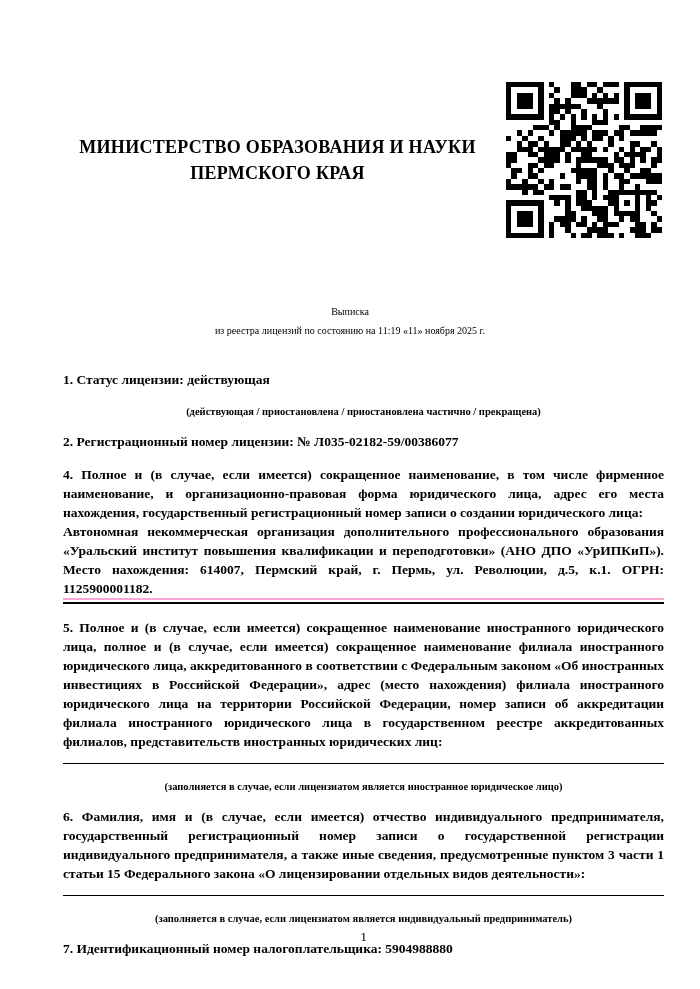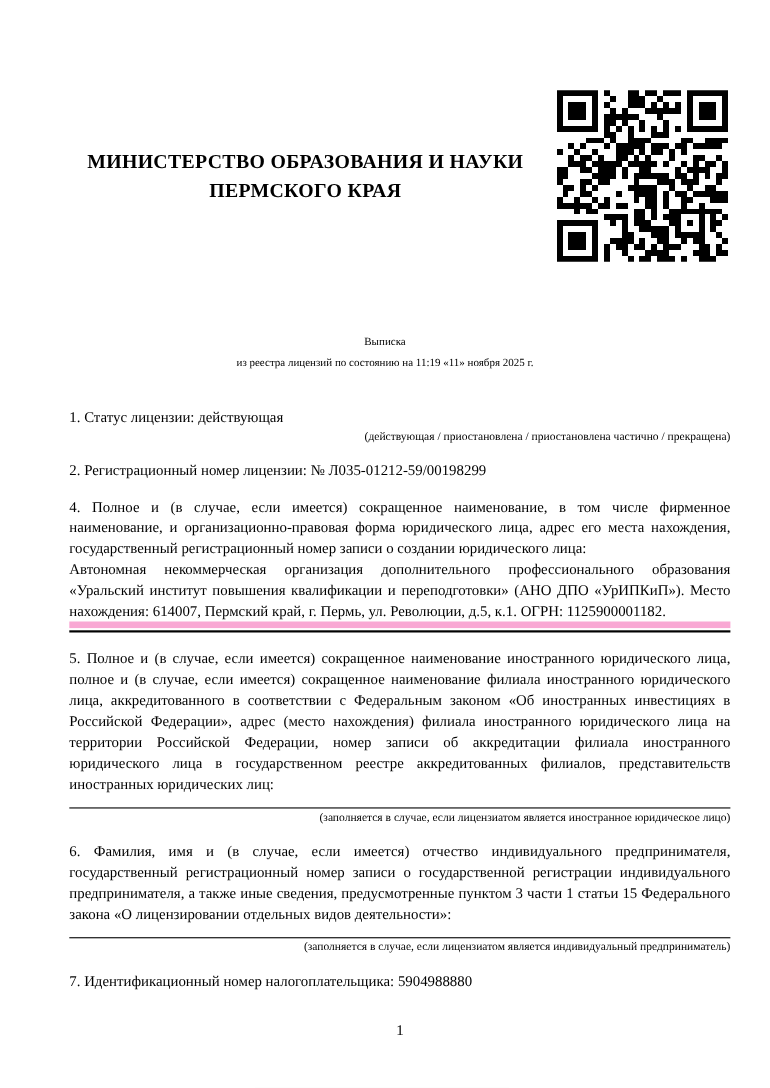--- a/index.html
+++ b/index.html
@@ -16,29 +16,29 @@
   .header-left{flex:1 1 auto;text-align:center;padding-right:14px;}
   .ministry-line{
     font-weight:bold;font-size:18px;line-height:26px;letter-spacing:.3px;
   }
   .header-caption{font-size:11px;margin-top:4px;}
   .qr-box{flex:0 0 auto;width:156px;height:156px;}
   .qr-box svg{display:block;width:156px;height:156px;shape-rendering:crispEdges;}
   
   .doc-title{margin-top:64px;text-align:center;font-size:10px;line-height:19px;}
   
-  .body{margin:0 36px 0 63px;font-size:13.5px;line-height:19px;}
+  .body{margin:0 36px 0 63px;font-size:13.5px;line-height:19px;font-weight:bold;}
   .item{margin:0;}
   .just{text-align:justify;}
   .mt-item{margin-top:14px;}
   .mt-big{margin-top:30px;}
   .sub-caption{
-    font-size:10.5px;line-height:13px;text-align:right;margin-top:2px;
+    font-size:10.5px;line-height:13px;text-align:center;margin-top:16px;
   }
-  .value-underlined{border-bottom:6px solid #f9a8d4;}
+  .value-underlined{border-bottom:2px solid #f9a8d4;}
   .rule{border:0;border-top:2px solid #000;margin:2px 0 0 0;}
   .rule-single{border:0;border-top:1.5px solid #000;margin:12px 0 0 0;}
   .page-number{
     position:absolute;bottom:44px;left:63px;right:36px;
     text-align:center;font-size:13.5px;
   }
 </style>
 </head>
 <body>
 
@@ -494,21 +494,21 @@
   <div class="doc-title">
     <div>Выписка</div>
     <div>из реестра лицензий по состоянию на 11:19 «11» ноября 2025 г.</div>
   </div>
 
   <div class="body">
 
     <p class="item mt-big">1. Статус лицензии: действующая</p>
     <div class="sub-caption">(действующая / приостановлена / приостановлена частично / прекращена)</div>
 
-    <p class="item mt-item">2. Регистрационный номер лицензии: № Л035-01212-59/00198299</p>
+    <p class="item mt-item">2. Регистрационный номер лицензии: № Л035-02182-59/00386077</p>
 
 
     <div class="mt-item">
       <p class="item just">4. Полное и (в случае, если имеется) сокращенное наименование, в том числе фирменное наименование, и организационно-правовая форма юридического лица, адрес его места нахождения, государственный регистрационный номер записи о создании юридического лица:</p>
       <div class="value-underlined">
         <p class="item just">Автономная некоммерческая организация дополнительного профессионального образования «Уральский институт повышения квалификации и переподготовки» (АНО ДПО «УрИПКиП»). Место нахождения: 614007, Пермский край, г. Пермь, ул. Революции, д.5, к.1. ОГРН: 1125900001182.</p>
       </div>
       <hr class="rule">
     </div>
 

